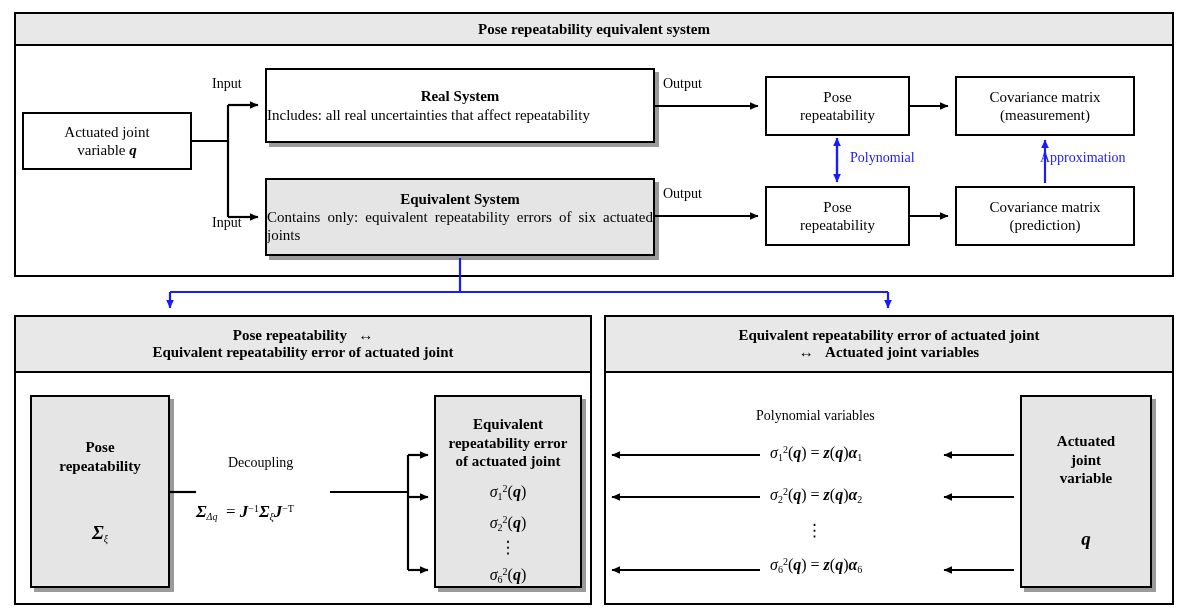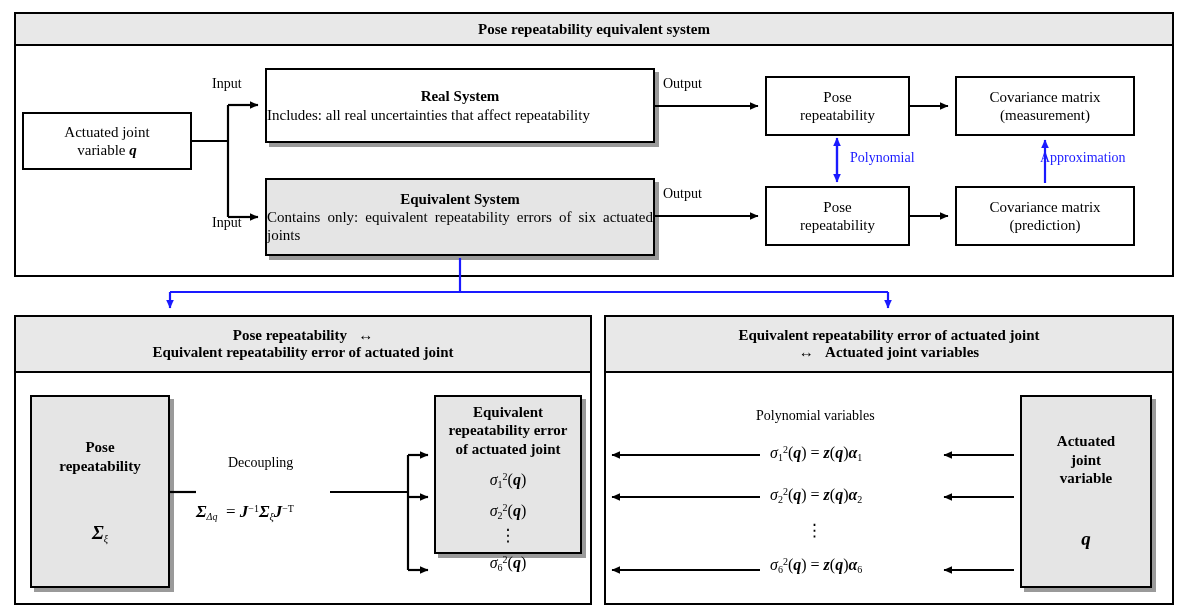--- a/index.html
+++ b/index.html
@@ -99,21 +99,21 @@
   </div>
 
   <div class="abs box blue" style="left:30px;top:395px;width:140px;height:193px;">
     <div class="ttl">Pose</div>
     <div class="ttl">repeatability</div>
     <div style="margin-top:46px;font-size:19px;">
       <i class="v">Σ</i><span class="sub"><i>ξ</i></span>
     </div>
   </div>
 
-  <div class="abs box blue" style="left:434px;top:395px;width:148px;height:159px;justify-content:space-between;">
+  <div class="abs box blue" style="left:434px;top:395px;width:148px;height:193px;justify-content:flex-end;">
     <div class="ttl" style="margin-top:6px;">Equivalent repeatability error</div>
     <div class="ttl">of actuated joint</div>
     <div style="margin-top:12px;font-size:16px;">
       <i>σ</i><span class="sub">1</span><span class="sup">2</span>(<i class="v">q</i>)
     </div>
     <div style="margin-top:10px;font-size:16px;">
       <i>σ</i><span class="sub">2</span><span class="sup">2</span>(<i class="v">q</i>)
     </div>
     <div class="dots" style="margin-top:4px;">⋮</div>
     <div style="margin-top:6px;font-size:16px;">

